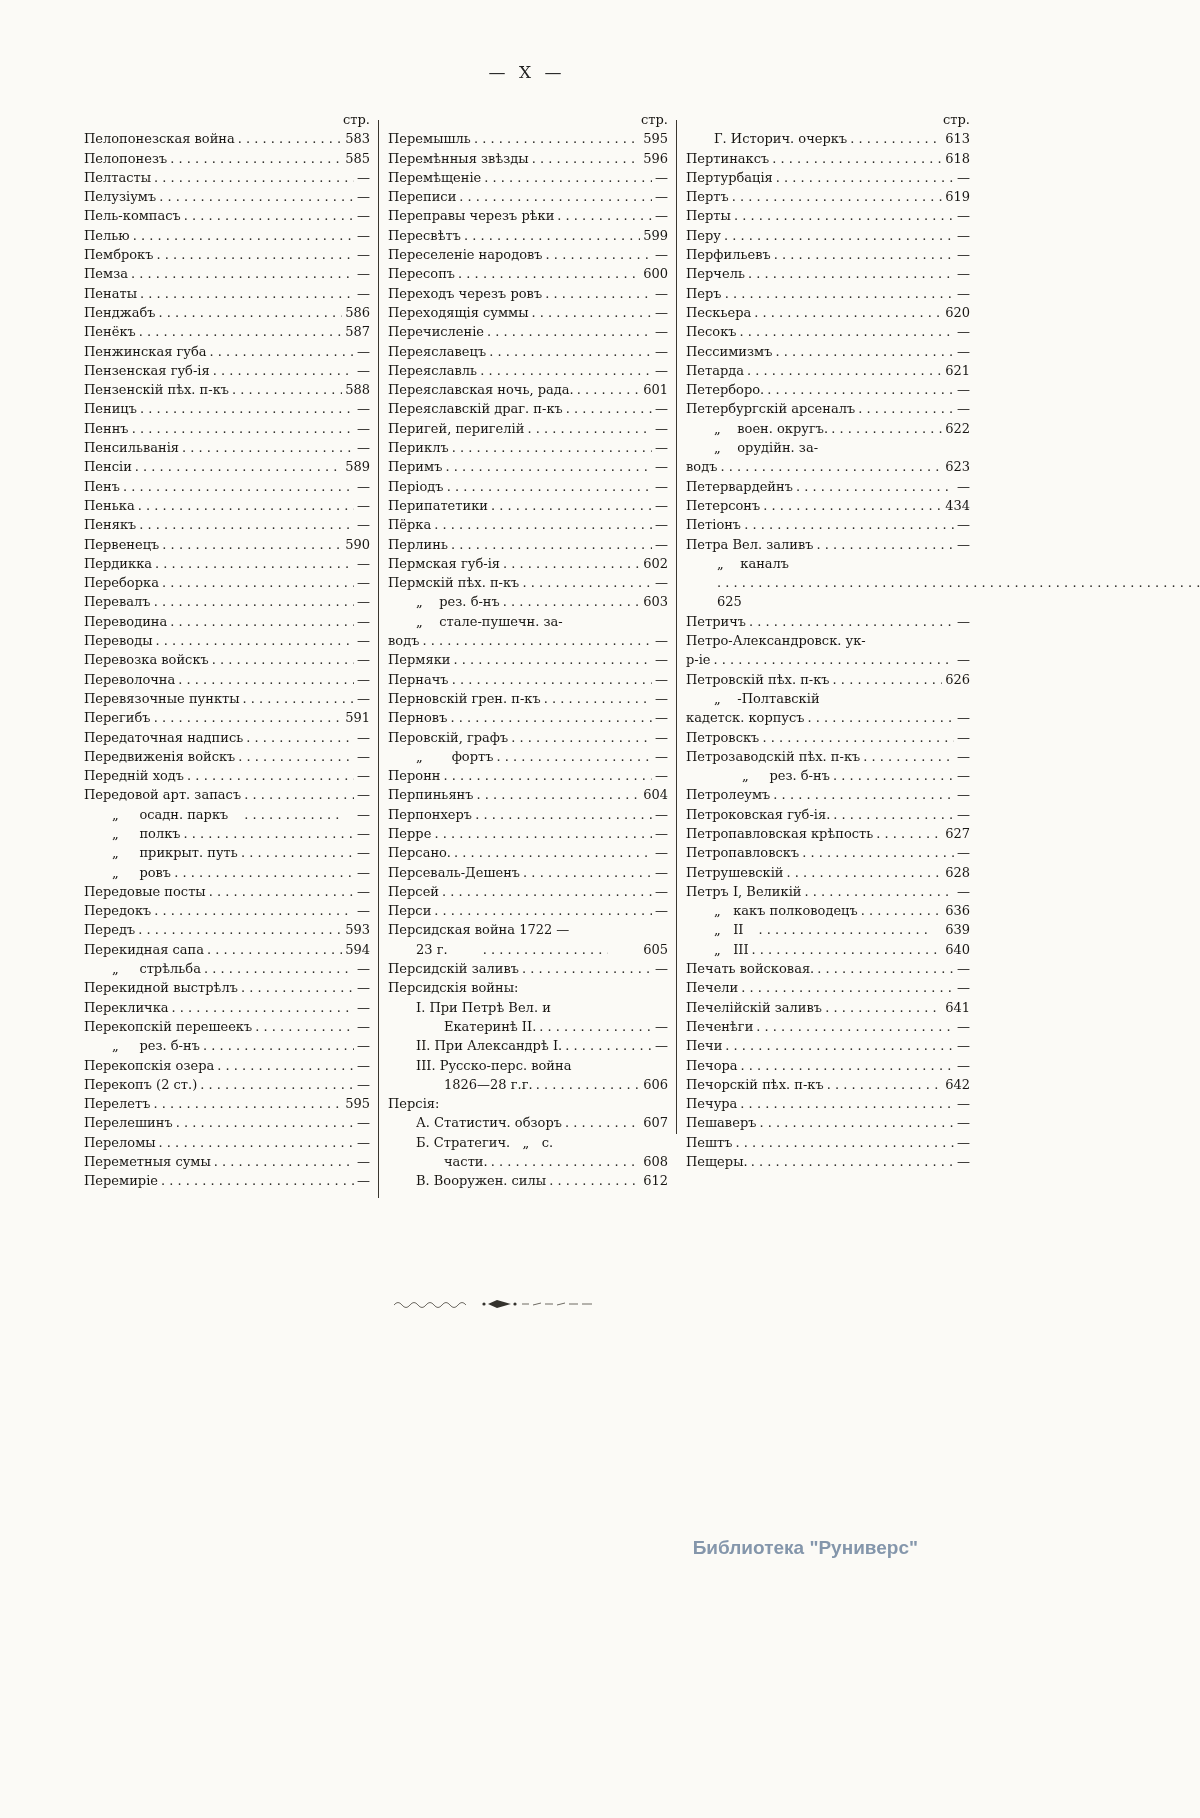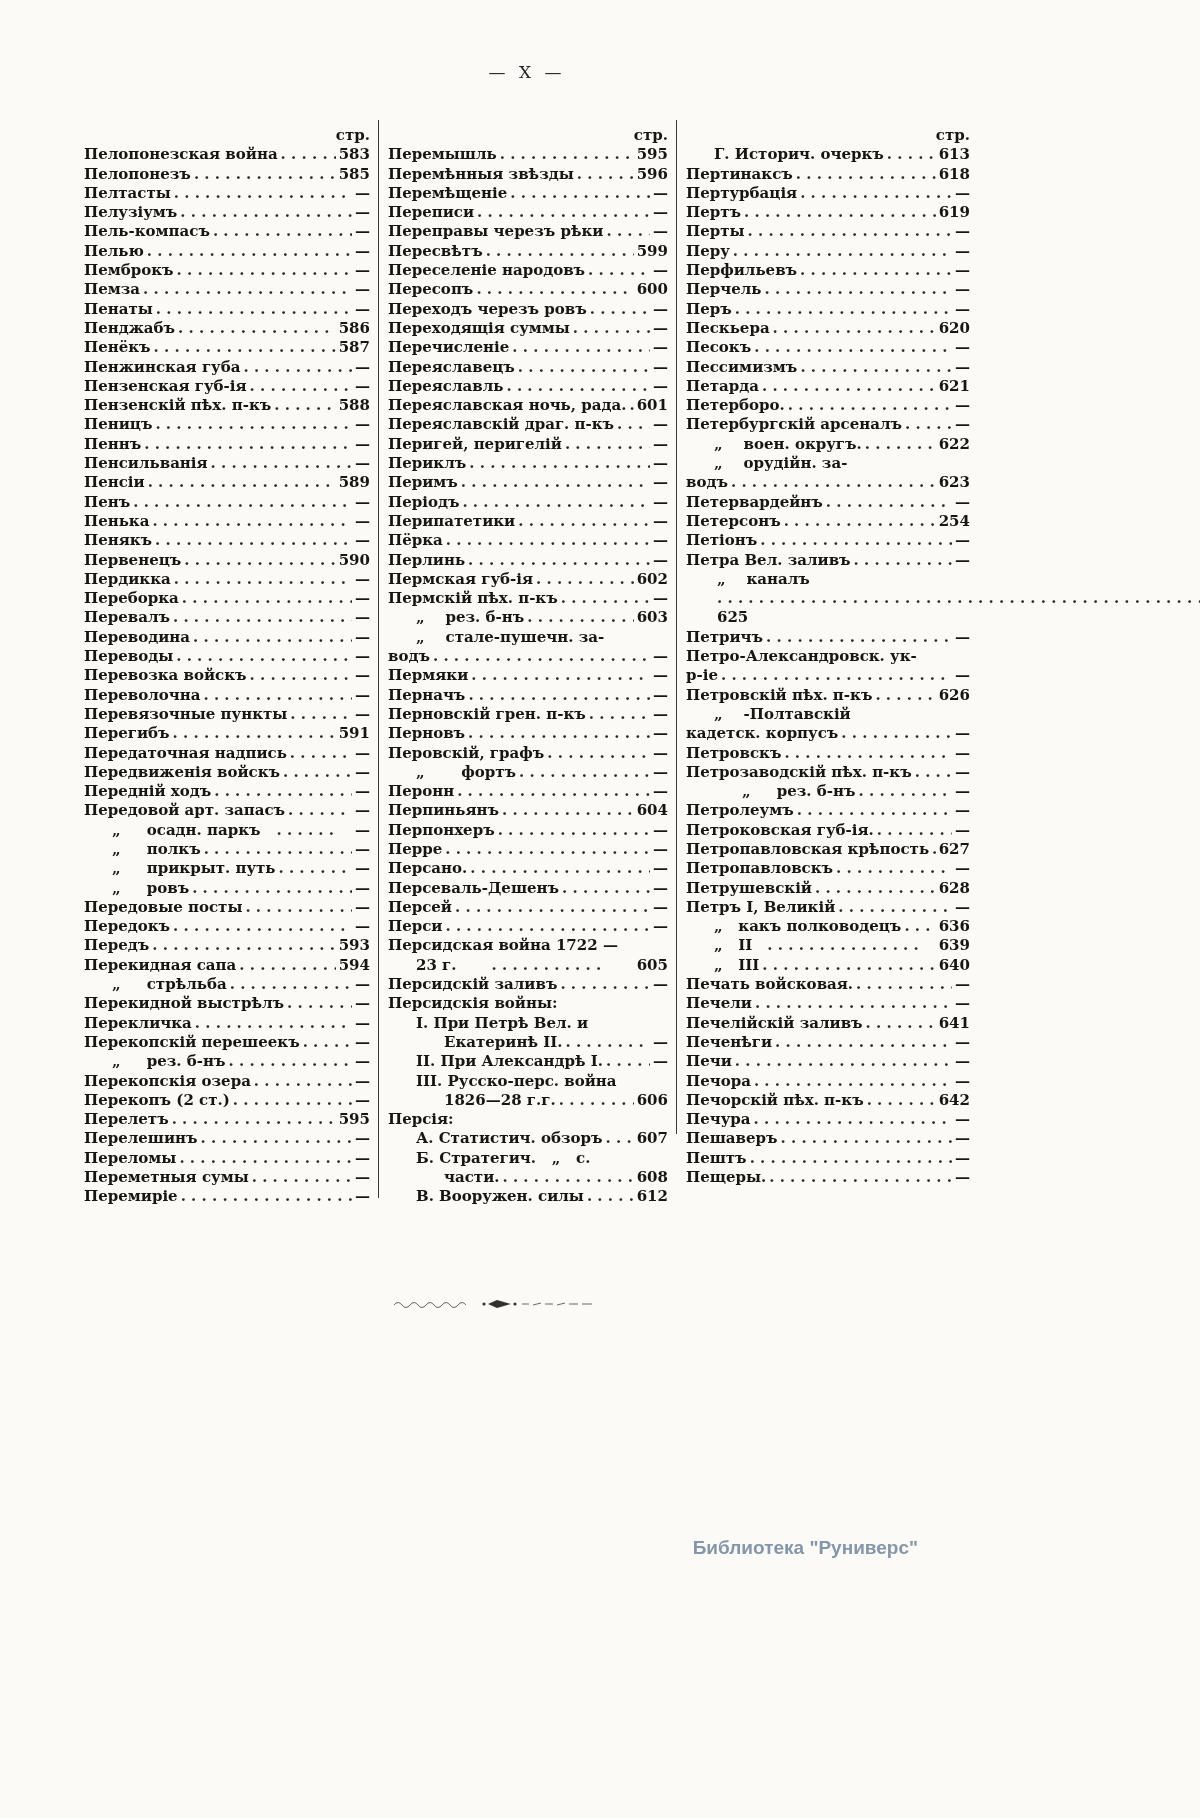--- a/index.html
+++ b/index.html
@@ -10,22 +10,22 @@
     font-family:"DejaVu Serif", serif;
     color:#181613;
     overflow:hidden;
   }
   .sheet{position:absolute;inset:0;}
   .pagehead{
     position:absolute;top:62px;left:84px;width:886px;
     text-align:center;font-size:17px;letter-spacing:4px;color:#222;
   }
   .index{
-    position:absolute;left:84px;top:126px;width:886px;
-    display:flex;font-size:15px;line-height:19.3px;font-weight:bold;
+    position:absolute;left:84px;top:110px;width:886px;
+    display:flex;font-size:13px;line-height:19.3px;
   }
   .col{box-sizing:border-box;}
   .col-0{width:294px;padding-right:8px;}
   .col-1{width:298px;padding-left:10px;padding-right:8px;}
   .col-2{width:294px;padding-left:10px;}
   .colhead{text-align:right;}
   .row{display:flex;align-items:baseline;}
   .t{white-space:pre;}
   .l{flex:1 1 auto;overflow:hidden;white-space:nowrap;margin:0 3px;min-width:0;color:#2a2824;}
   .p{white-space:nowrap;}
@@ -680,21 +680,21 @@
           <span class="p">623</span>
         </div>
         <div class="row">
           <span class="t">Петервардейнъ</span>
           <span class="l"> . . . . . . . . . . . . . . . . . . . . . . . . . . . . . . . . . . . . . . . . . . . . . . . . . . . . . . . . . . . .</span>
           <span class="p">—</span>
         </div>
         <div class="row">
           <span class="t">Петерсонъ</span>
           <span class="l"> . . . . . . . . . . . . . . . . . . . . . . . . . . . . . . . . . . . . . . . . . . . . . . . . . . . . . . . . . . . .</span>
-          <span class="p">254</span>
+          <span class="p">434</span>
         </div>
         <div class="row">
           <span class="t">Петіонъ</span>
           <span class="l"> . . . . . . . . . . . . . . . . . . . . . . . . . . . . . . . . . . . . . . . . . . . . . . . . . . . . . . . . . . . .</span>
           <span class="p">—</span>
         </div>
         <div class="row">
           <span class="t">Петра Вел. заливъ</span>
           <span class="l"> . . . . . . . . . . . . . . . . . . . . . . . . . . . . . . . . . . . . . . . . . . . . . . . . . . . . . . . . . . . .</span>
           <span class="p">—</span>

